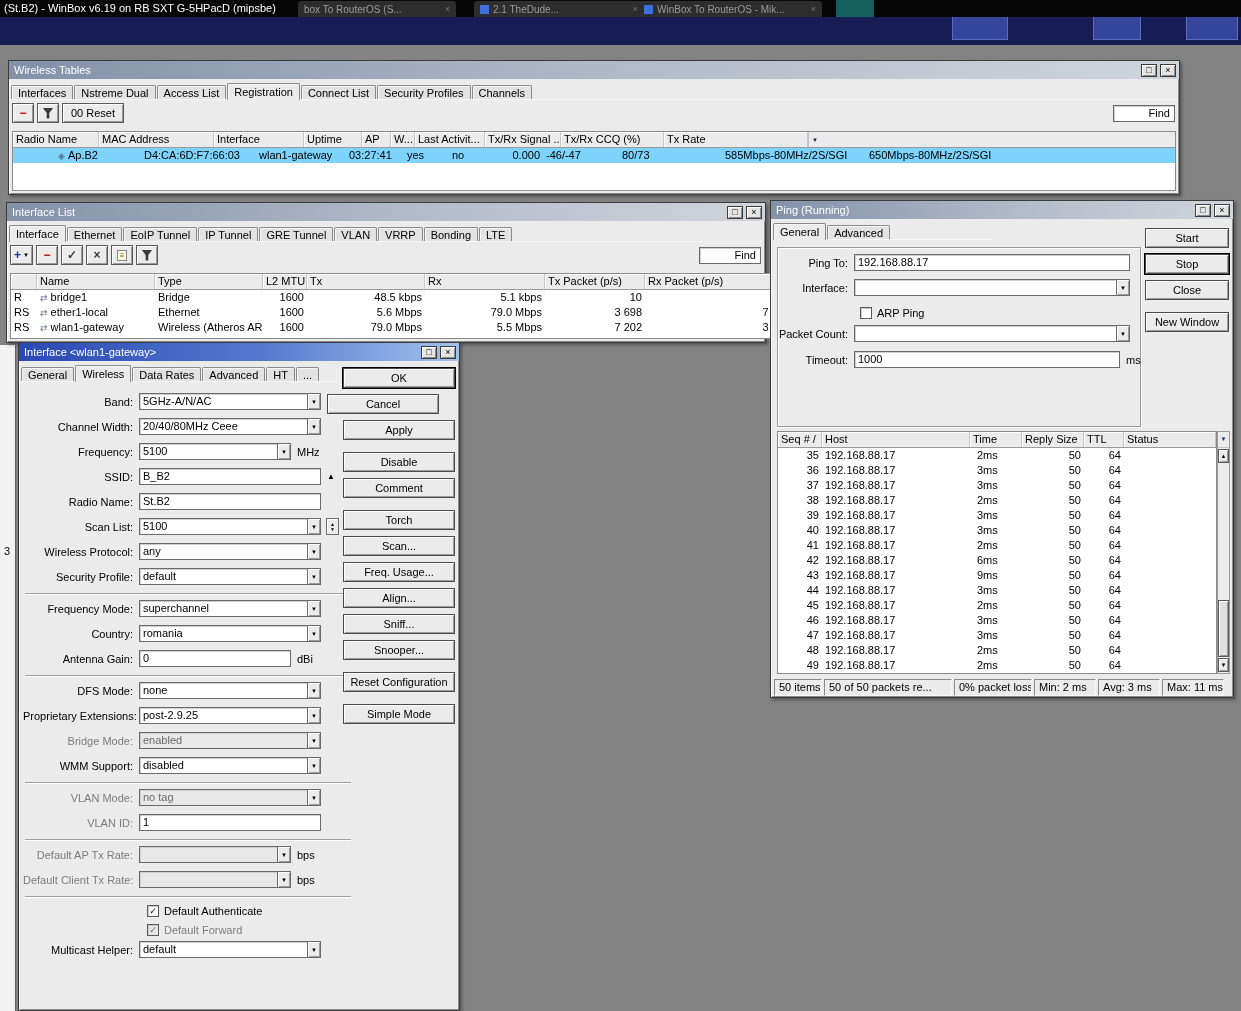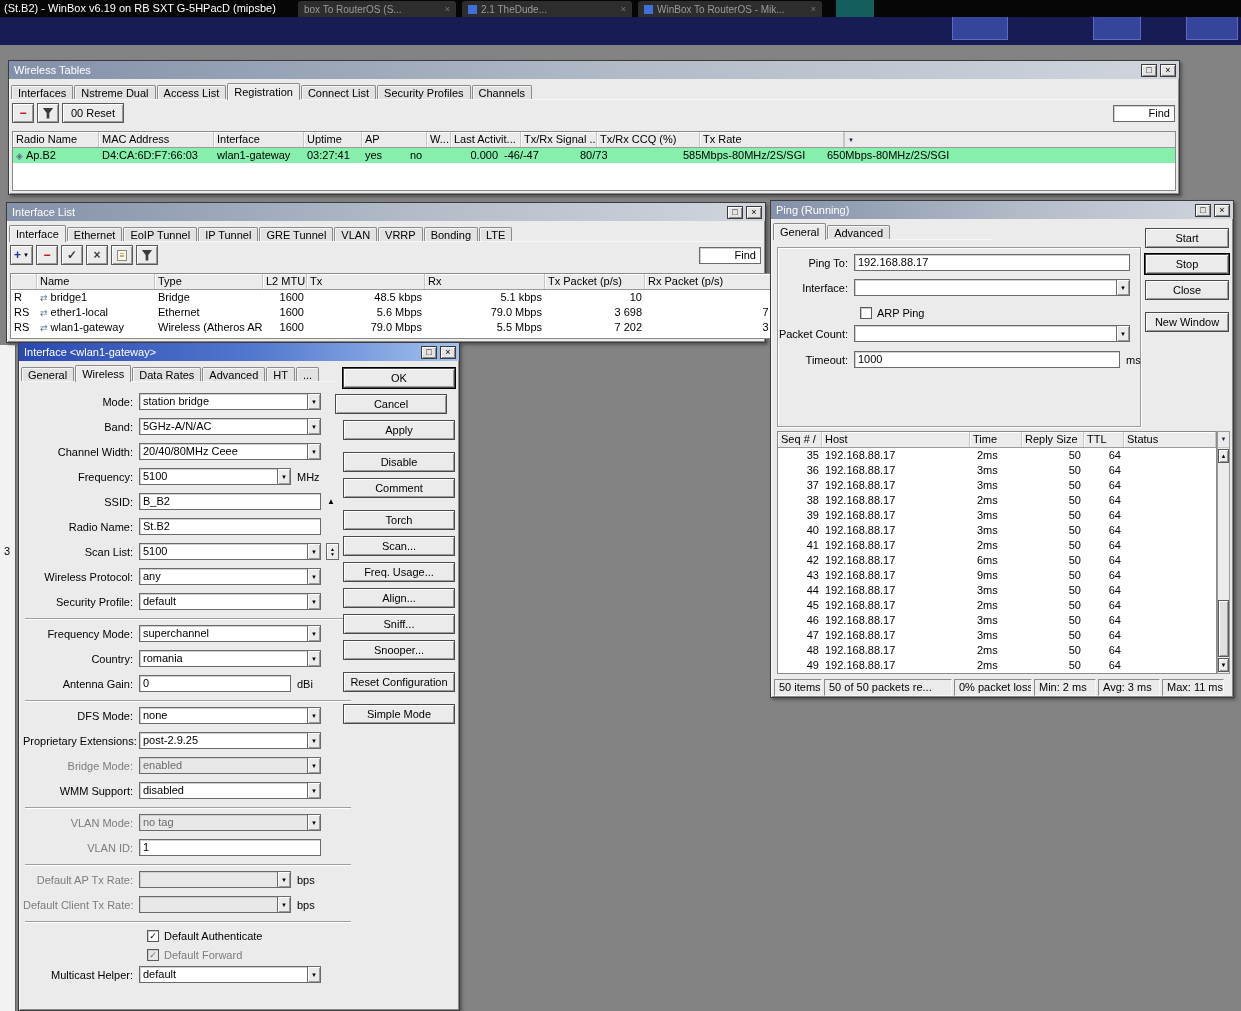--- a/index.html
+++ b/index.html
@@ -54,21 +54,21 @@
              box-shadow:inset 1px 1px 0 #cfcfcf; display:flex; align-items:center; justify-content:flex-end; padding:0 4px; }
   
   .grid { background:#fff; border:1px solid #8a8a8a; overflow:hidden; }
   .ghead { display:flex; height:16px; background:#ebebeb; border-bottom:1px solid #9a9a9a; }
   .gh { padding:1px 3px; border-right:1px solid #c6c6c6; box-shadow:inset 1px 1px 0 #fff;
         white-space:nowrap; overflow:hidden; flex-shrink:0; }
   .gh.fx { flex:1 1 auto; }
   .hdd { width:13px; flex-shrink:0; background:#ebebeb; border-left:1px solid #c6c6c6; font-size:6px;
          display:flex; align-items:center; justify-content:center; color:#16245e; }
   .grow { display:flex; height:15px; line-height:15px; background:#fff; }
-  .grow.sel { background:#86efac; }
+  .grow.sel { background:#7dd3fc;padding-left:42px; }
   .gc { padding:0 3px; white-space:nowrap; overflow:hidden; flex-shrink:0; }
   .gc.fx { flex:1 1 auto; }
   .gc.num { text-align:right; }
   .icn { font-size:9px; color:#5a718e; margin-right:3px; }
   
   .frow { display:flex; align-items:center; height:17px; margin-bottom:8px; position:relative; }
   .flabel { width:116px; flex-shrink:0; text-align:right; padding-right:6px; white-space:nowrap; }
   .flabel.dim, .cblabel.dim { color:#7c7c7c; }
   .fld { height:17px; background:#fff; border:1px solid #6a6a6a; box-shadow:inset 1px 1px 0 #cfcfcf;
          display:flex; align-items:stretch; overflow:hidden; flex-shrink:0; }
@@ -109,21 +109,21 @@
 </head>
 <body>
 
 <div class="topbar">
   <span class="toptitle">(St.B2) - WinBox v6.19 on RB SXT G-5HPacD (mipsbe)</span>
   <div id="browser-tabs">
       <div class="btab" style="left: 298px; width: 158px;">
         <span class="btl">box To RouterOS (S...</span>
         <span class="bx">×</span>
       </div>
-      <div class="btab" style="left: 462px; width: 170px;">
+      <div class="btab" style="left: 474px; width: 170px;">
         <span class="bticon"></span>
         <span class="btl">2.1 TheDude...</span>
         <span class="bx">×</span>
       </div>
       <div class="btab" style="left: 638px; width: 184px;">
         <span class="bticon"></span>
         <span class="btl">WinBox To RouterOS - Mik...</span>
         <span class="bx">×</span>
       </div>
     </div>
@@ -164,21 +164,21 @@
     <div class="findbox">
         <span>Find</span>
       </div>
   </div>
   <div class="grid" style="position:absolute;left:3px;top:70px;width:1164px;height:60px">
     <div class="ghead" id="wt-head">
         <div class="gh" style="width: 86px;">Radio Name</div>
         <div class="gh" style="width: 115px;">MAC Address</div>
         <div class="gh" style="width: 90px;">Interface</div>
         <div class="gh" style="width: 58px;">Uptime</div>
-        <div class="gh" style="width: 65px;">AP</div>
+        <div class="gh" style="width: 29px;">AP</div>
         <div class="gh" style="width: 24px;">W...</div>
         <div class="gh" style="width: 70px;">Last Activit...</div>
         <div class="gh" style="width: 76px;">Tx/Rx Signal ...</div>
         <div class="gh" style="width: 103px;">Tx/Rx CCQ (%)</div>
         <div class="gh" style="width: 144px;">Tx Rate</div>
         <div class="hdd">▼</div>
       </div>
     <div id="wt-rows">
         <div class="grow sel">
           <div class="gc" style="width: 86px;"><span class="icn">◈</span>Ap.B2</div>
@@ -294,27 +294,20 @@
   <div class="tabs" id="wd-tabs" style="position:absolute;left:2px;top:21px;width:316px">
       <div class="tab">General</div>
       <div class="tab selected">Wireless</div>
       <div class="tab">Data Rates</div>
       <div class="tab">Advanced</div>
       <div class="tab">HT</div>
       <div class="tab">...</div>
     </div>
   <div id="wlan-form" style="position:absolute;left:4px;top:44px;width:332px;padding-top:6px">
       <div class="frow">
-        <span class="flabel">Mode:</span>
-        <div class="fld" style="width: 182px;">
-          <span class="val">station bridge</span>
-          <span class="ddbtn">▼</span>
-        </div>
-      </div>
-      <div class="frow">
         <span class="flabel">Band:</span>
         <div class="fld" style="width: 182px;">
           <span class="val">5GHz-A/N/AC</span>
           <span class="ddbtn">▼</span>
         </div>
       </div>
       <div class="frow">
         <span class="flabel">Channel Width:</span>
         <div class="fld" style="width: 182px;">
           <span class="val">20/40/80MHz Ceee</span>
@@ -461,21 +454,21 @@
       <div class="frow">
         <span class="flabel">Multicast Helper:</span>
         <div class="fld" style="width: 182px;">
           <span class="val">default</span>
           <span class="ddbtn">▼</span>
         </div>
       </div>
     </div>
   <div id="wd-buttons">
       <div class="btn focused" style="left: 324px; top: 25px; width: 112px;">OK</div>
-      <div class="btn" style="left: 316px; top: 51px; width: 112px;">Cancel</div>
+      <div class="btn" style="left: 308px; top: 51px; width: 112px;">Cancel</div>
       <div class="btn" style="left: 324px; top: 77px; width: 112px;">Apply</div>
       <div class="btn" style="left: 324px; top: 109px; width: 112px;">Disable</div>
       <div class="btn" style="left: 324px; top: 135px; width: 112px;">Comment</div>
       <div class="btn" style="left: 324px; top: 167px; width: 112px;">Torch</div>
       <div class="btn" style="left: 324px; top: 193px; width: 112px;">Scan...</div>
       <div class="btn" style="left: 324px; top: 219px; width: 112px;">Freq. Usage...</div>
       <div class="btn" style="left: 324px; top: 245px; width: 112px;">Align...</div>
       <div class="btn" style="left: 324px; top: 271px; width: 112px;">Sniff...</div>
       <div class="btn" style="left: 324px; top: 297px; width: 112px;">Snooper...</div>
       <div class="btn" style="left: 324px; top: 329px; width: 112px;">Reset Configuration</div>

